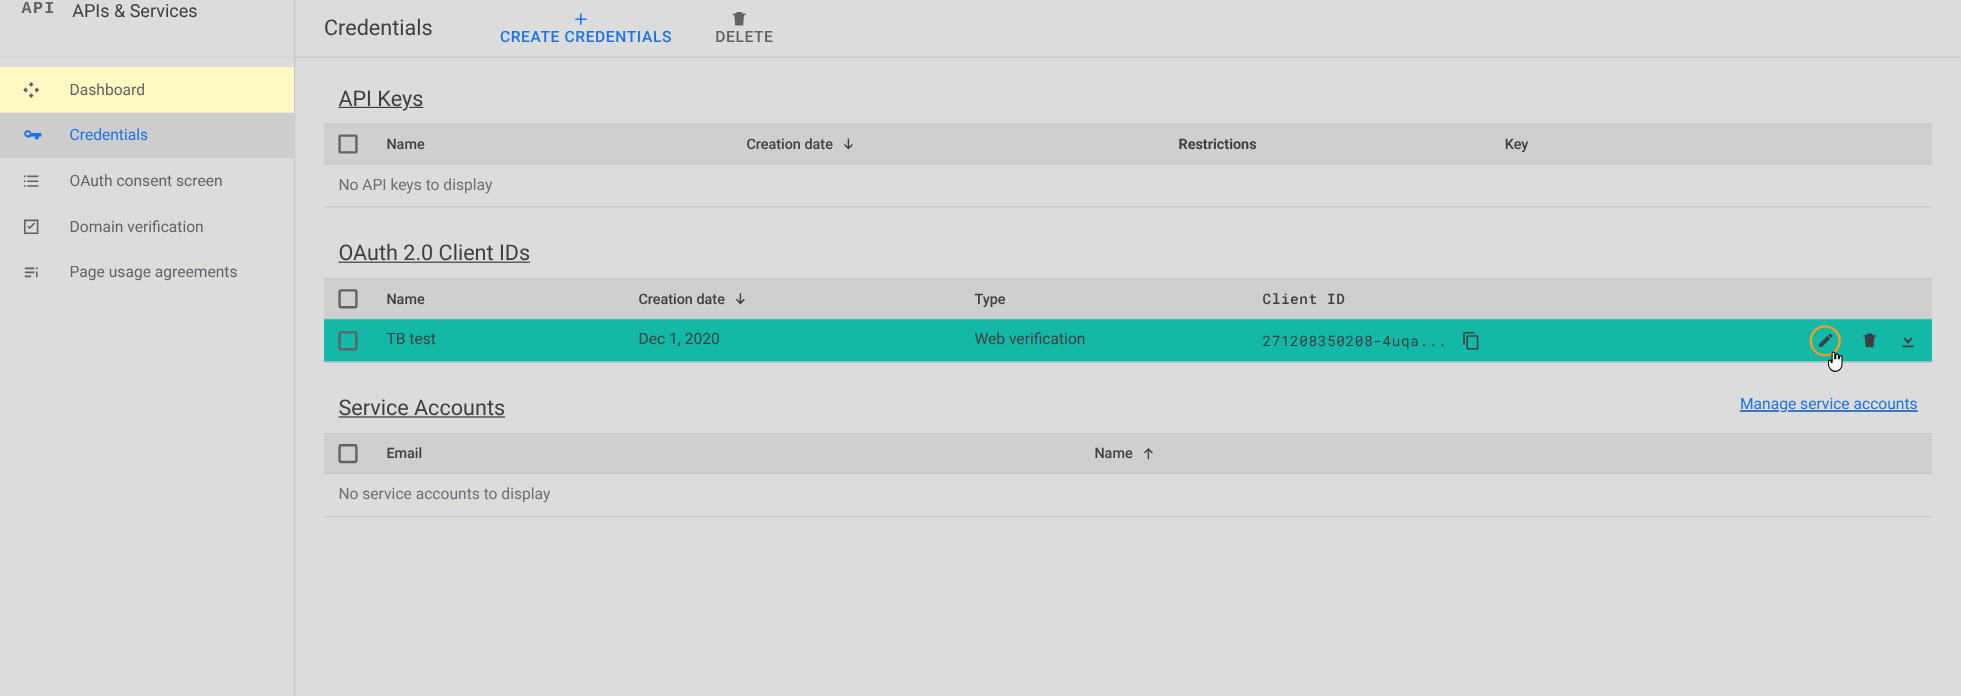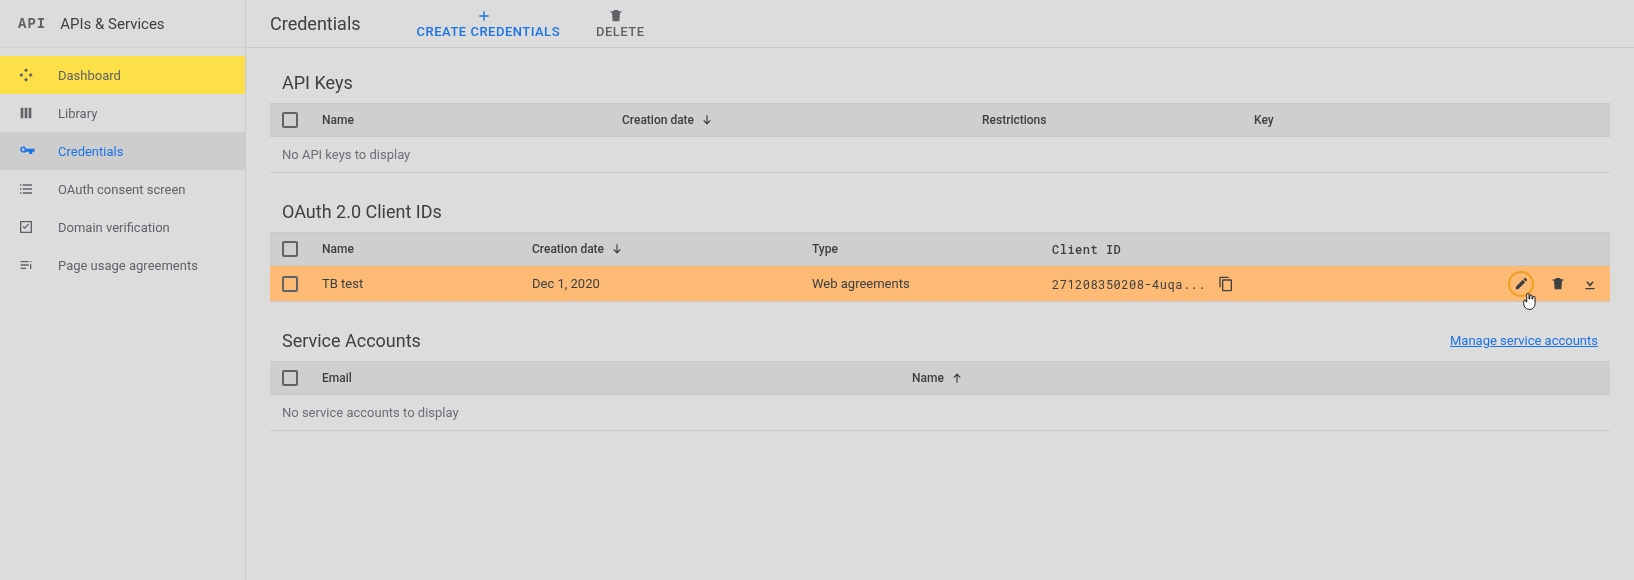--- a/index.html
+++ b/index.html
@@ -15,21 +15,20 @@
   .layout { display: flex; height: 100%; }
 
   
   .sidebar {
     width: 246px;
     border-right: 1px solid #c8c8c8;
     background: #dcdcdc;
   }
   .sidebar-header {
     display: flex;
-    align-items: center;
     height: 48px;
     padding: 0 18px;
     border-bottom: 1px solid #d2d2d2;
   }
   .logo-box {
     font-family: "Courier New", monospace;
     font-weight: 600;
     font-size: 14px;
     letter-spacing: 1px;
     color: #5f6368;
@@ -53,21 +52,21 @@
     width: 40px;
     display: flex;
     align-items: center;
     color: #5f6368;
   }
   .nav-item.active {
     background: #cdcdcd;
     color: #1a73e8;
   }
   .nav-item.active .icon-slot { color: #1a73e8; }
-  .nav-item.highlight { background: #fde047; }
+  .nav-item.highlight { background: #fef9c3; }
 
   
   .main { flex: 1; display: flex; flex-direction: column; }
   .topbar {
     display: flex;
     align-items: center;
     height: 48px;
     padding: 0 24px;
     border-bottom: 1px solid #c8c8c8;
   }
@@ -92,23 +91,24 @@
   .top-btn.secondary { color: #5f6368; }
   .top-btn svg { margin-right: 8px; }
 
   .content { padding: 24px; }
   .intro-text { font-size: 13px; color: #3c4043; margin-bottom: 26px; }
   .intro-text a { color: #1a73e8; text-decoration: underline; }
 
   .section { margin-bottom: 28px; }
   .section-header {
     display: flex;
-    align-items: center;
+    align-items: flex-start;
     justify-content: space-between;
     padding: 0 12px 10px 12px;
+    text-decoration: underline;
   }
   .section-title {
     font-size: 18px;
     font-weight: 400;
     color: #3c4043;
   }
   .section-link { color: #1a73e8; font-size: 13px; text-decoration: underline; cursor: pointer; }
 
   .tbl-header {
     display: flex;
@@ -124,34 +124,34 @@
   }
   .tbl-row {
     display: flex;
     align-items: center;
     height: 36px;
     padding: 0 12px;
     font-size: 13px;
     color: #5f6368;
     border-bottom: 1px solid #c8c8c8;
   }
-  .tbl-row.white { background: #fdba74; color: #3c4043; }
+  .tbl-row.white { background: #14b8a6; color: #3c4043; }
   .tbl-row.empty { color: #6a6f75; }
 
   .col-check { width: 40px; display:flex; align-items:center; }
   .chk {
     width: 16px; height: 16px;
     border: 2px solid #5f6368;
     border-radius: 2px;
   }
 
   
   .apik .col-name { width: 300px; }
   .apik .col-date { width: 360px; display:flex; align-items:center; gap:6px; }
-  .apik .col-restr { width: 251px; }
+  .apik .col-restr { width: 251px; font-weight: bold; }
   .apik .col-key { flex:1;padding-left:21px; }
 
   
   .oauth .col-name { width: 210px; }
   .oauth .col-date { width: 280px; display:flex; align-items:center; gap:6px;}
   .oauth .col-type { width: 240px; }
   .oauth .col-id { width: 200px; display:flex; align-items:center; gap:12px; font-family: "Roboto Mono", Menlo, monospace; font-size:12px; letter-spacing:0.5px;}
   .oauth .col-actions { flex:1; display:flex; justify-content:flex-end; gap:16px; align-items:center; }
 
   
@@ -187,28 +187,20 @@
       <span class="sidebar-title">APIs &amp; Services</span>
     </div>
     <ul class="nav-list">
       <li class="nav-item highlight">
         <span class="icon-slot">
           <svg width="16" height="16" viewBox="0 0 24 24">
               <path fill="currentColor" d="M12 2l3 3-3 3-3-3 3-3zm7 7l3 3-3 3-3-3 3-3zm-14 0l3 3-3 3-3-3 3-3zm7 7l3 3-3 3-3-3 3-3z"></path>
             </svg>
         </span>
         <span>Dashboard</span>
-      </li>
-      <li class="nav-item">
-        <span class="icon-slot">
-          <svg width="16" height="16" viewBox="0 0 24 24">
-              <path fill="currentColor" d="M4 4h4v16H4zm6 0h4v16h-4zm6 0h4v16h-4z"></path>
-            </svg>
-        </span>
-        <span>Library</span>
       </li>
       <li class="nav-item active">
         <span class="icon-slot">
           <svg width="18" height="18" viewBox="0 0 24 24">
               <path fill="currentColor" d="M7 14a4 4 0 1 1 3.87-5H22v4h-3v3h-4v-3h-4.13A4 4 0 0 1 7 14zm0-6a2 2 0 1 0 0 4 2 2 0 0 0 0-4z"></path>
             </svg>
         </span>
         <span>Credentials</span>
       </li>
       <li class="nav-item">
@@ -302,21 +294,21 @@
           <div class="col-type">Type</div>
           <div class="col-id">Client ID</div>
           <div class="col-actions"></div>
         </div>
         <div class="tbl-row white">
           <div class="col-check">
               <div class="chk"></div>
             </div>
           <div class="col-name">TB test</div>
           <div class="col-date">Dec 1, 2020</div>
-          <div class="col-type">Web agreements</div>
+          <div class="col-type">Web verification</div>
           <div class="col-id">
             <span>271208350208-4uqa...</span>
             <span class="action-icon">
               <svg width="16" height="16" viewBox="0 0 24 24">
                   <path fill="currentColor" d="M16 1H4a2 2 0 0 0-2 2v14h2V3h12V1zm3 4H8a2 2 0 0 0-2 2v14a2 2 0 0 0 2 2h11a2 2 0 0 0 2-2V7a2 2 0 0 0-2-2zm0 16H8V7h11v14z"></path>
                 </svg>
             </span>
           </div>
           <div class="col-actions">
             <span class="edit-highlight">

